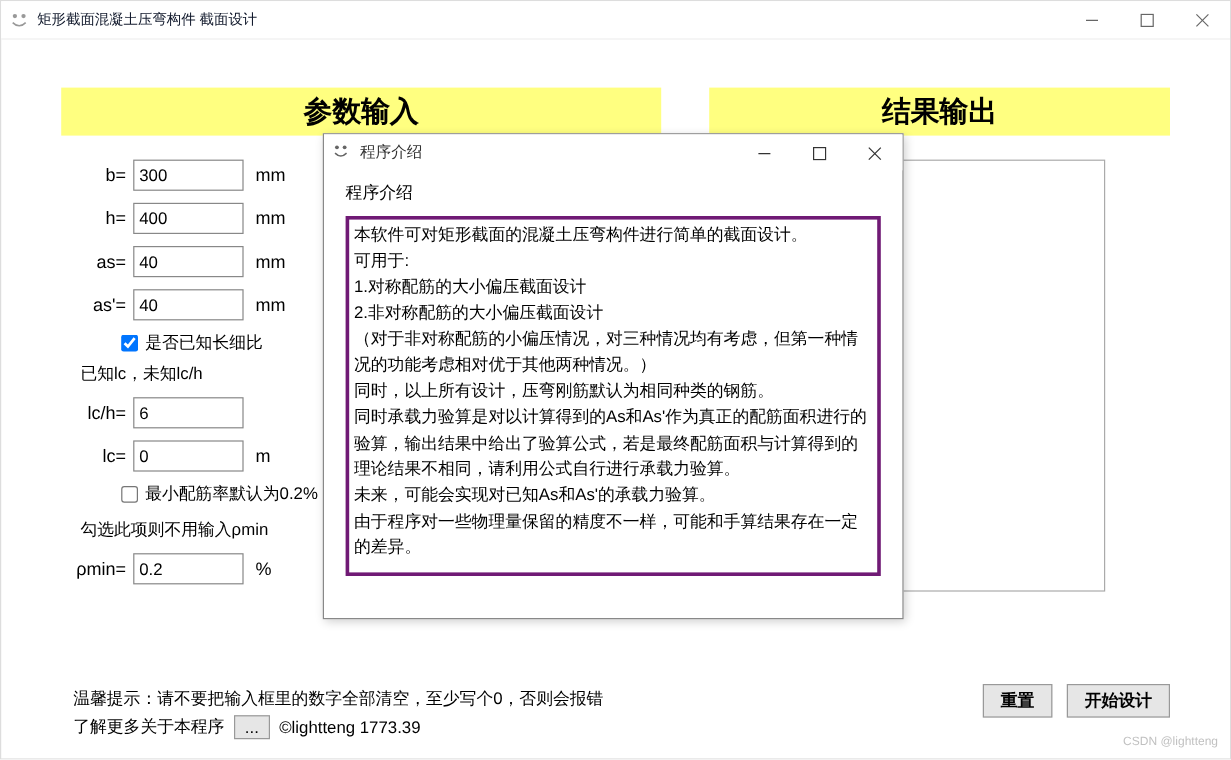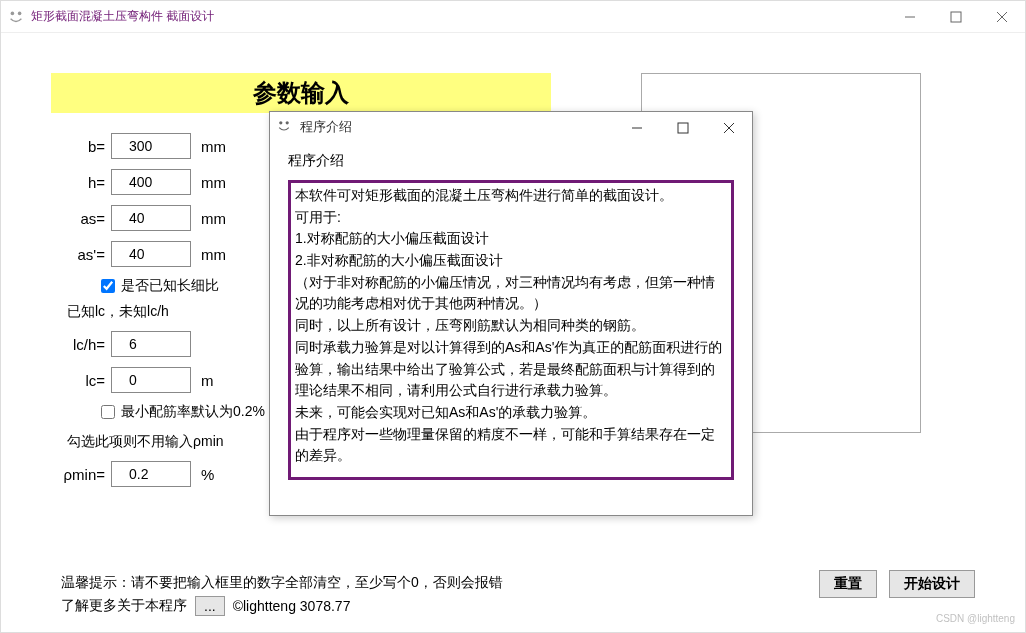--- a/index.html
+++ b/index.html
@@ -24,21 +24,21 @@
       display: flex;
       align-items: center;
       padding: 0 6px;
       border-bottom: 1px solid #eee;
       position: relative;
     }
     .titlebar .app-icon {
       width: 18px; height: 18px;
       margin-right: 6px;
     }
-    .titlebar .title { font-size: 12px; color: #701a75; }
+    .titlebar .title { font-size: 12px; color: #0f172a; }
     .win-controls {
       position: absolute;
       right: 0; top: 0;
       display: flex;
       height: 32px;
     }
     .win-btn {
       width: 46px;
       display: flex;
       align-items: center;
@@ -64,24 +64,24 @@
       align-items: center;
       margin: 10px 0;
     }
     .field-label {
       width: 60px;
       text-align: right;
       padding-right: 6px;
       font-size: 15px;
     }
     .field-input {
-      width: 80px;
+      width: 92px;
       height: 26px;
       border: 1px solid #888;
-      padding: 2px 17px;
+      padding: 2px 4px;
       font-size: 14px;
     }
     .field-unit {
       margin-left: 10px;
       font-size: 15px;
     }
     .check-row {
       display: flex;
       align-items: center;
       margin: 8px 0;
@@ -259,37 +259,38 @@
         <div class="hint-row">勾选此项则不用输入ρmin</div>
 
         <div class="field-row">
           <span class="field-label">ρmin=</span>
           <input class="field-input" value="0.2" style="">
           <span class="field-unit">%</span>
         </div>
       </div>
 
       <div class="right-panel">
+        <div class="section-header">结果输出</div>
         <div class="output-box"></div>
       </div>
     </div>
   </div>
 
   <div class="footer">
     <div class="footer-line1">
       <span>温馨提示：请不要把输入框里的数字全部清空，至少写个0，否则会报错</span>
       <div class="action-buttons">
         <button class="btn">重置</button>
         <button class="btn">开始设计</button>
       </div>
     </div>
     <div class="footer-line2">
       <span>了解更多关于本程序</span>
       <button class="dots-btn">...</button>
-      <span>©lightteng 3078.77</span>
+      <span>©lightteng 1773.39</span>
     </div>
   </div>
 
   <div class="dialog">
     <div class="titlebar">
       <span class="app-icon">
         <svg viewBox="0 0 20 20" width="16" height="16">
             <circle cx="6" cy="6" r="2" fill="#666"></circle>
             <circle cx="14" cy="6" r="2" fill="#666"></circle>
             <path d="M4 12 Q10 18 16 12" stroke="#666" fill="none" stroke-width="1.5"></path>

